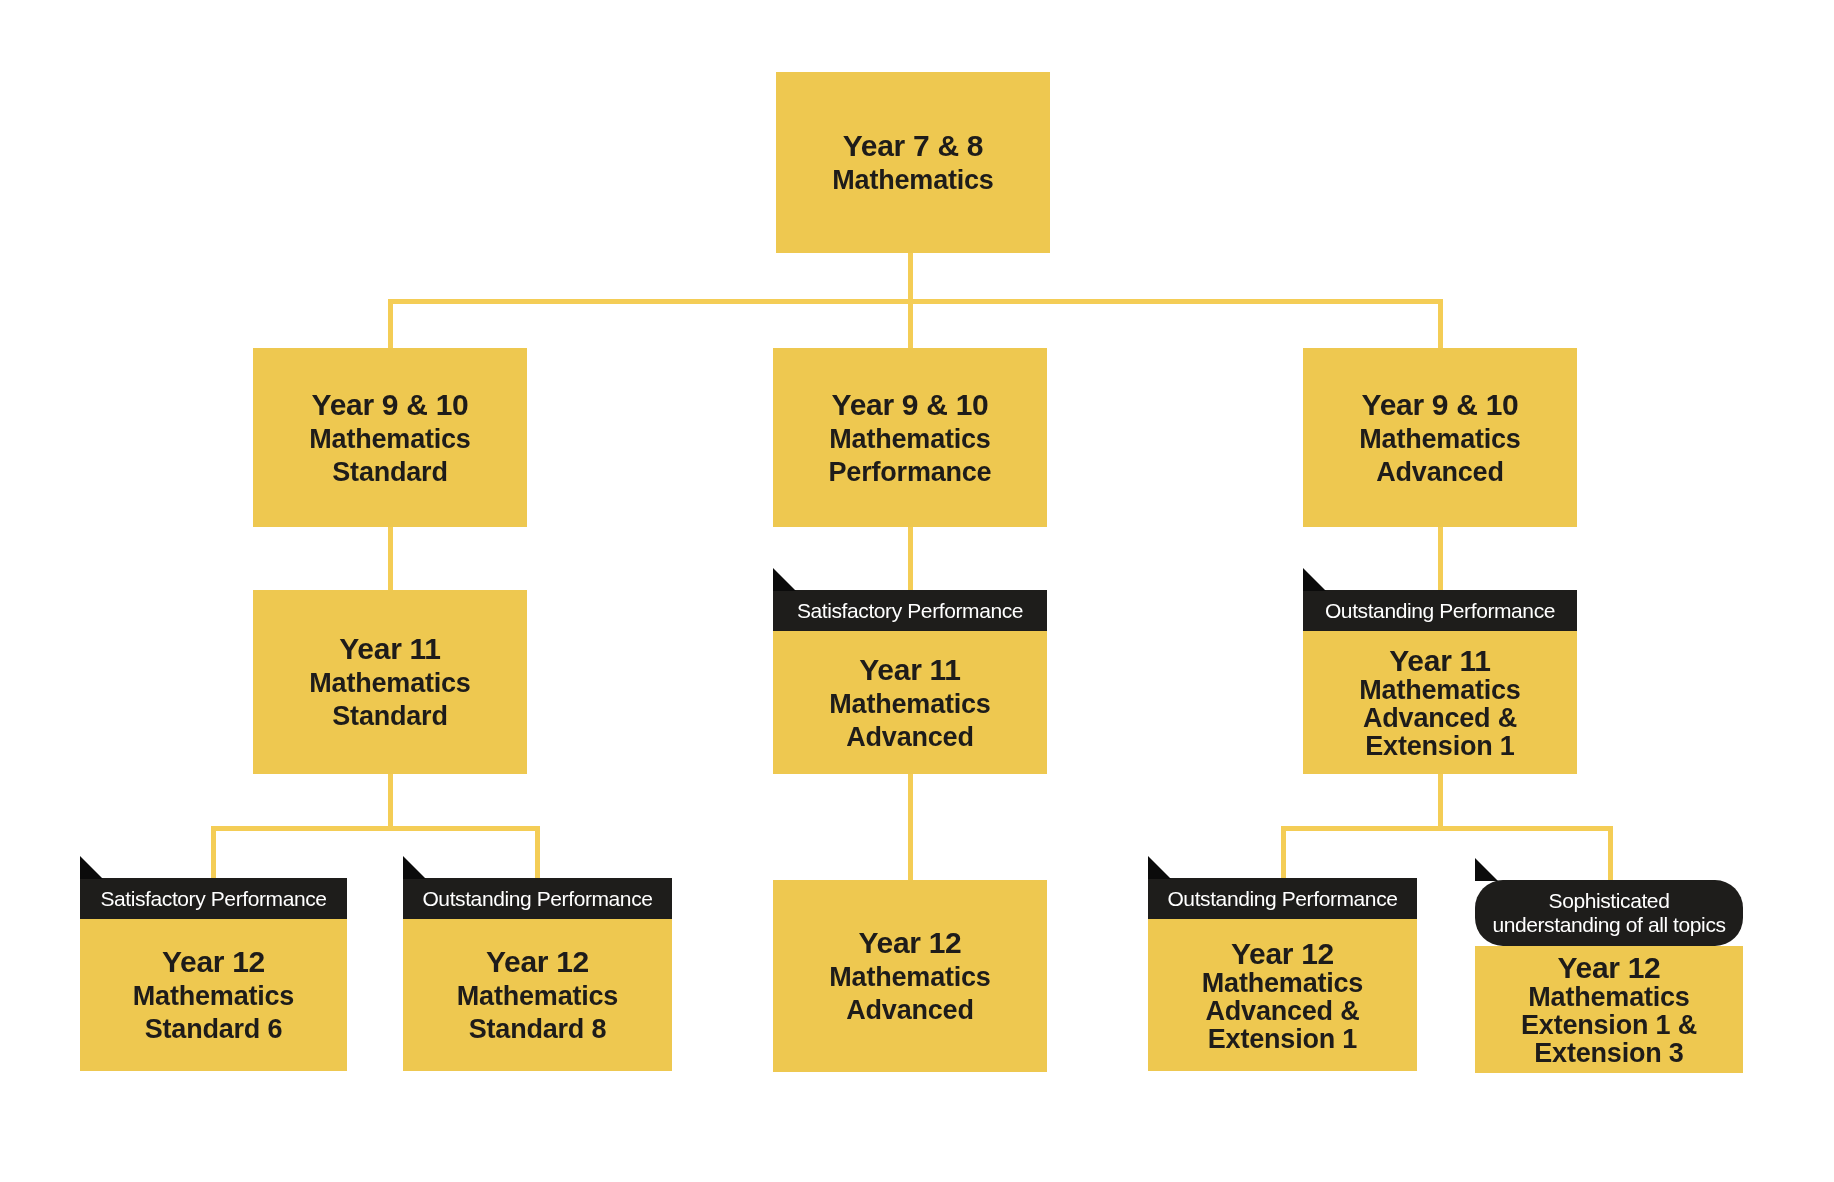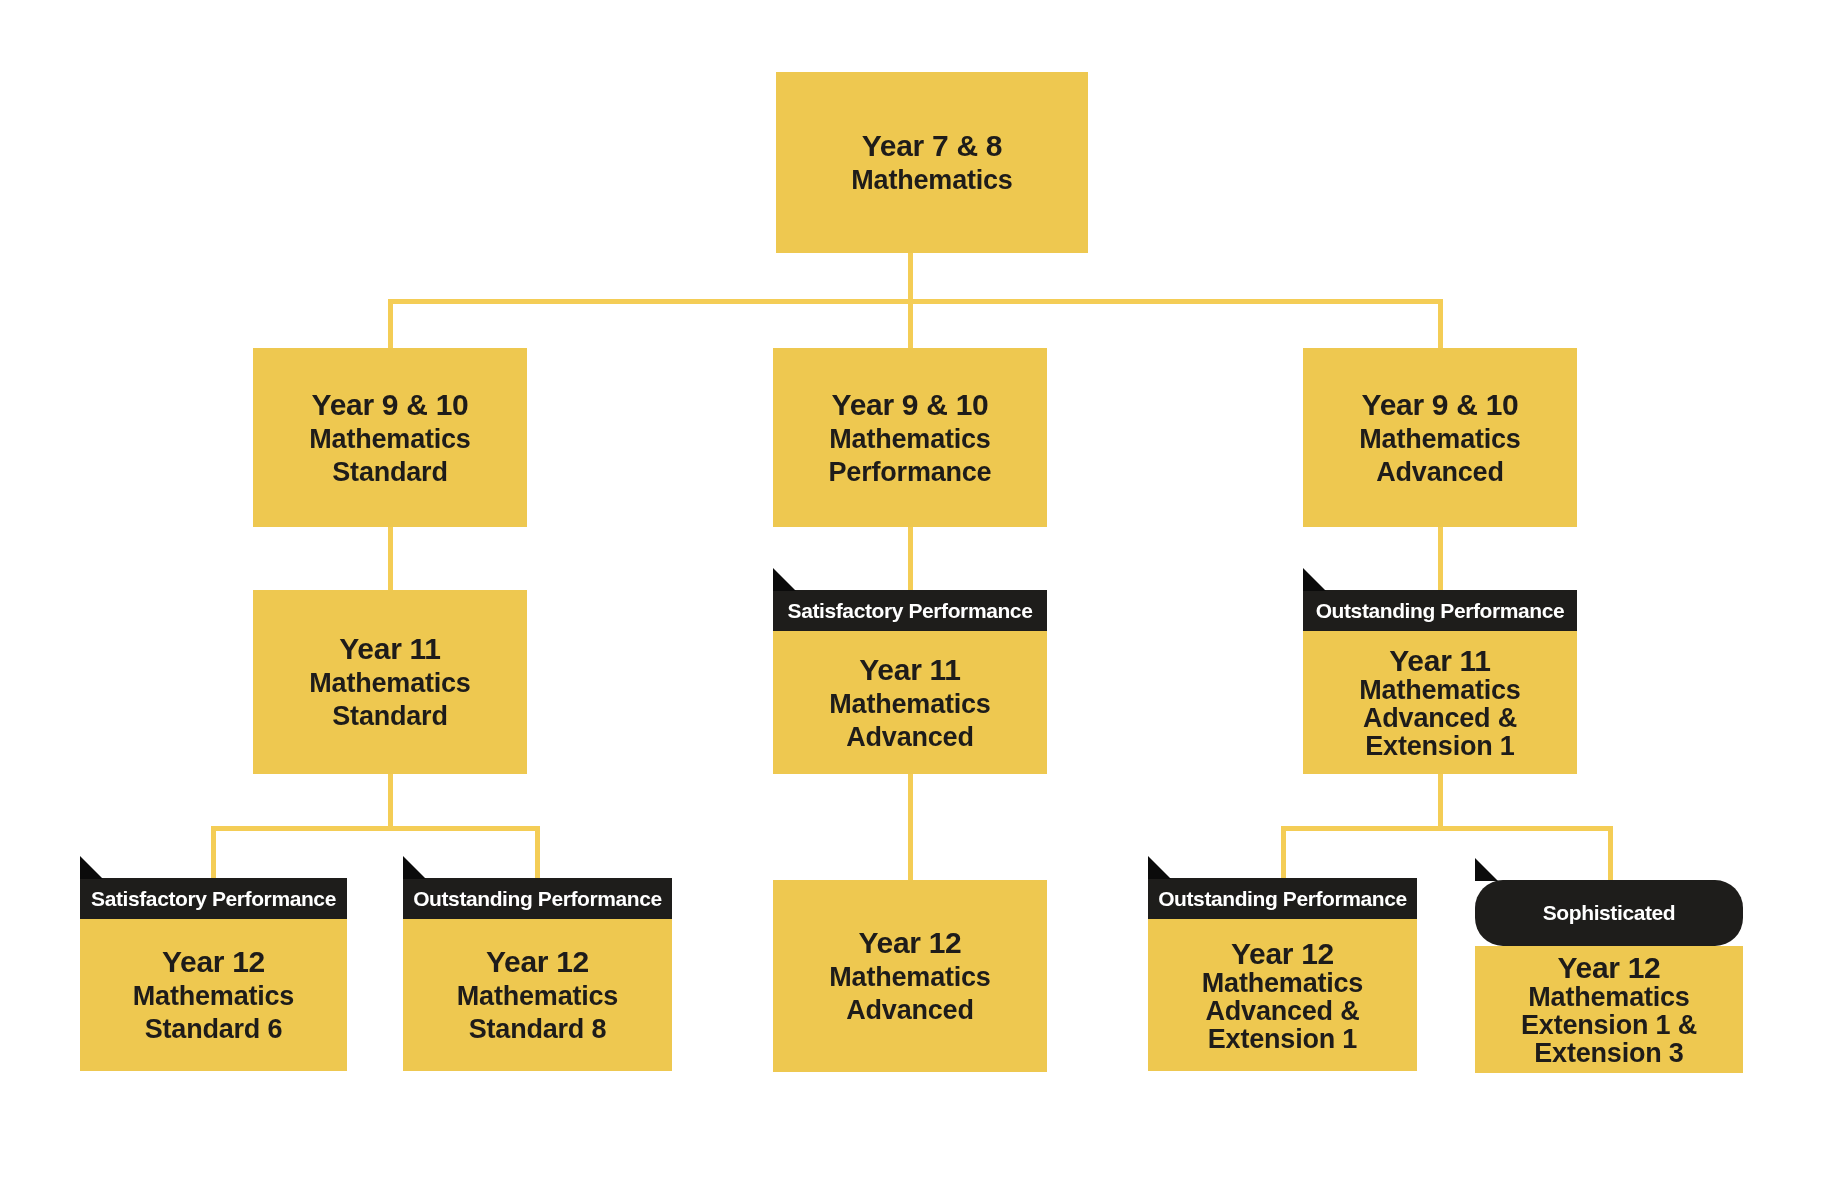--- a/index.html
+++ b/index.html
@@ -45,21 +45,21 @@
     font-size: 27px;
     line-height: 33px;
     letter-spacing: -0.2px;
   }
   .tight .title { line-height: 31px; }
   .tight .sub   { line-height: 28px; }
   .ribbon {
     position: relative;
     background: var(--ribbon, #1E1D1B);
     color: var(--ribbon_text, #ffffff);
-    font-weight: 700;
+    font-weight: 400;
     font-size: 21px;
     line-height: 24px;
     letter-spacing: -0.4px;
     display: flex;
     flex-direction: column;
     justify-content: center;
     align-items: center;
     text-align: center;
     padding: 0 6px;
     box-sizing: border-box;
@@ -97,21 +97,21 @@
   <div class="line" style="left:211px; top:826px; width:5px; height:56px;"></div>
   <div class="line" style="left:535px; top:826px; width:5px; height:56px;"></div>
 
   <div class="line" style="left:908px; top:770px; width:5px; height:115px;"></div>
 
   <div class="line" style="left:1438px; top:770px; width:5px; height:61px;"></div>
   <div class="line" style="left:1281px; top:826px; width:332px; height:5px;"></div>
   <div class="line" style="left:1281px; top:826px; width:5px; height:56px;"></div>
   <div class="line" style="left:1608px; top:826px; width:5px; height:58px;"></div>
 
-  <div class="node" style="left:776px; top:72px; width:312px; height:181px;">
+  <div class="node" style="left:776px; top:72px; width:274px; height:181px;">
     <div class="body">
       <div class="title">Year 7 &amp; 8</div>
       <div class="sub">Mathematics</div>
     </div>
   </div>
 
   <div class="node" style="left:253px; top:348px; width:274px; height:179px;">
     <div class="body">
       <div class="title">Year 9 &amp; 10</div>
       <div class="sub">Mathematics</div>
@@ -210,20 +210,21 @@
       <div class="sub">Mathematics</div>
       <div class="sub">Advanced &amp;</div>
       <div class="sub">Extension 1</div>
     </div>
   </div>
 
   <div class="node" style="left:1475px; top:880px; width:268px; height:190px;">
     <div class="ribbon double">
       <div class="fold"></div>
       <span>Sophisticated</span>
+      <span>understanding of all topics</span>
     </div>
     <div class="body tight">
       <div class="title">Year 12</div>
       <div class="sub">Mathematics</div>
       <div class="sub">Extension 1 &amp;</div>
       <div class="sub">Extension 3</div>
     </div>
   </div>
 
 </div>

